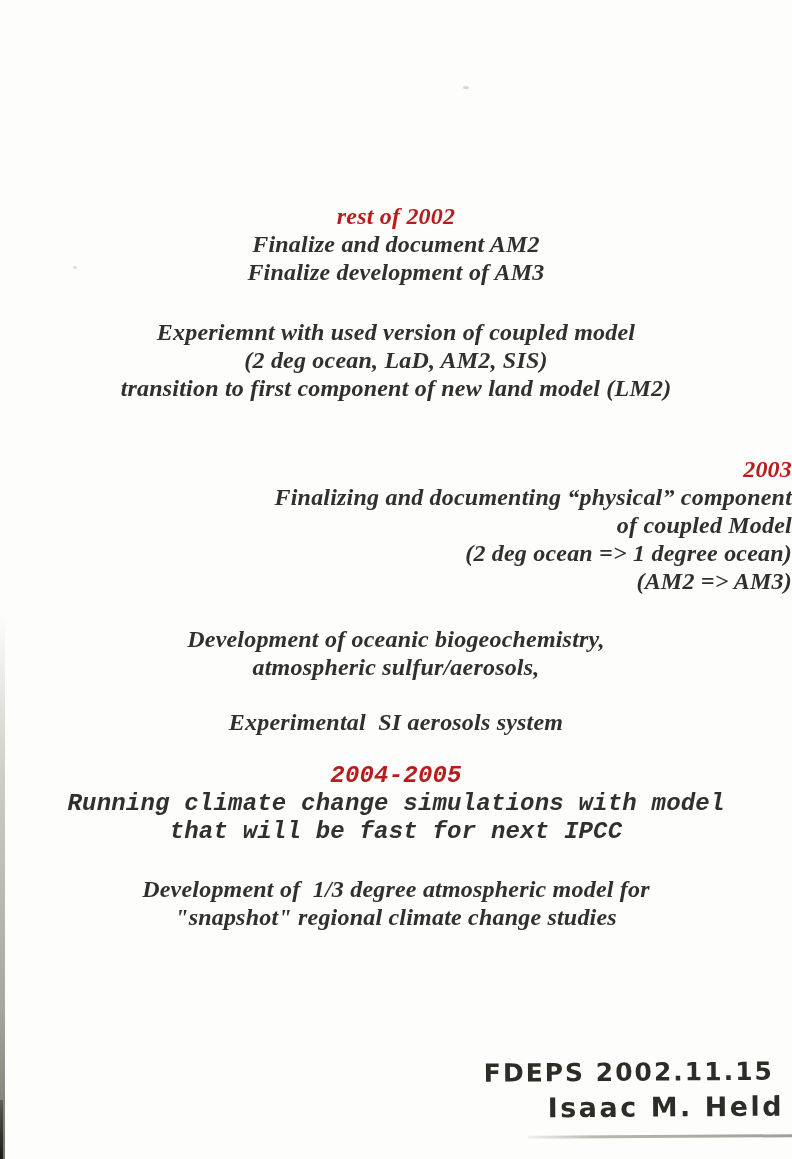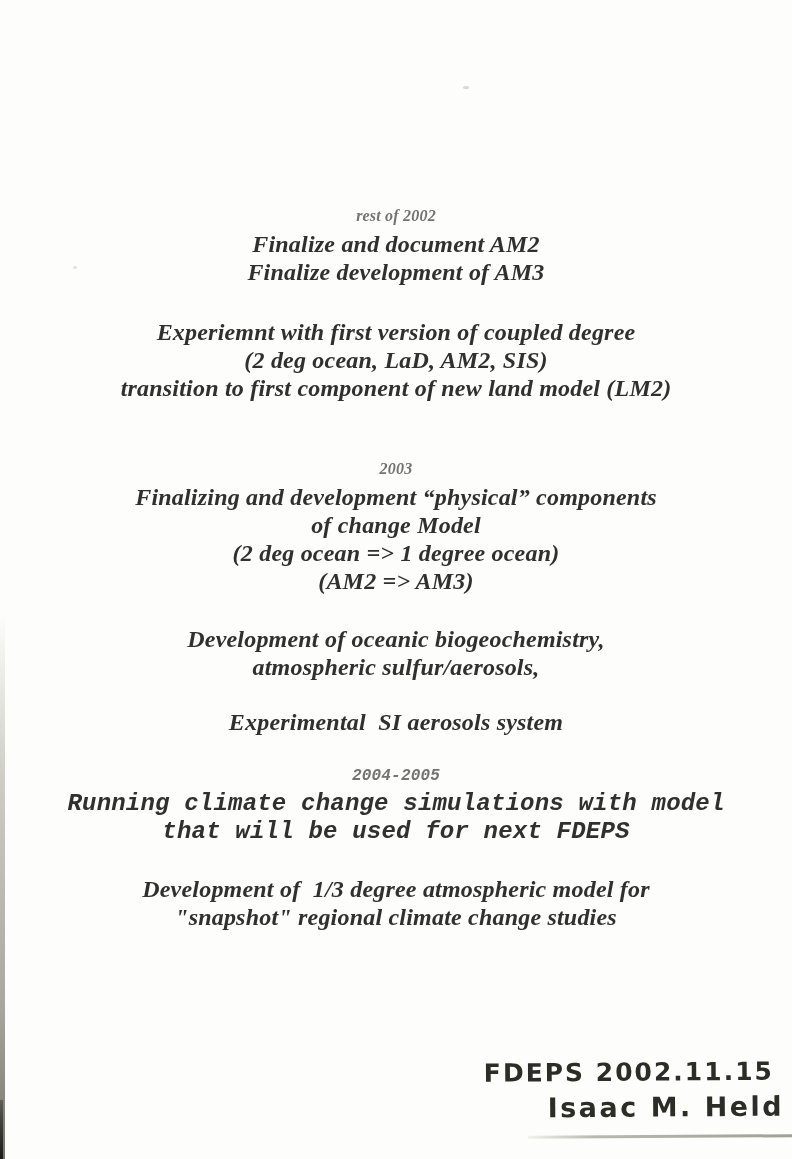--- a/index.html
+++ b/index.html
@@ -23,32 +23,32 @@
     font-style: italic;
     font-weight: bold;
     font-size: 24px;
     line-height: 28px;
     color: #303030;
     letter-spacing: 0.2px;
   }
   .content section { margin: 0; padding: 0; }
   .content .heading {
     margin: 0; padding: 0;
-    font-size: 16px;
+    font-size: 24px;
     line-height: 28px;
     font-weight: bold;
     font-style: italic;
-    color: #737373;
+    color: #b91c1c;
   }
   .content p.line {
     margin: 0; padding: 0;
     white-space: pre-wrap;
   }
   .sec-b { margin-top: 32px !important; }
-  .sec-c { margin-top: 53px !important; }
+  .sec-c { margin-top: 53px !important; text-align: right; }
   .sec-d { margin-top: 30px !important; }
   .sec-e { margin-top: 27px !important; }
   .sec-f { margin-top: 26px !important; font-family: Liberation Mono, monospace; }
   .sec-g { margin-top: 29px !important; }
 
   
   .handwriting {
     position: absolute;
     right: 6px; top: 1058px;
     width: 400px;
@@ -118,46 +118,46 @@
 
   <main class="content">
 
     <section class="sec-a">
       <h2 class="heading">rest of 2002</h2>
       <p class="line">Finalize and document AM2</p>
       <p class="line">Finalize development of AM3</p>
     </section>
 
     <section class="sec-b">
-      <p class="line">Experiemnt with first version of coupled degree</p>
+      <p class="line">Experiemnt with used version of coupled model</p>
       <p class="line">(2 deg ocean, LaD, AM2, SIS)</p>
       <p class="line">transition to first component of new land model (LM2)</p>
     </section>
 
     <section class="sec-c">
       <h2 class="heading">2003</h2>
-      <p class="line">Finalizing and development “physical” components</p>
-      <p class="line">of change Model</p>
+      <p class="line">Finalizing and documenting “physical” component</p>
+      <p class="line">of coupled Model</p>
       <p class="line">(2 deg ocean =&gt; 1 degree ocean)</p>
       <p class="line">(AM2 =&gt; AM3)</p>
     </section>
 
     <section class="sec-d">
       <p class="line">Development of oceanic biogeochemistry,</p>
       <p class="line">atmospheric sulfur/aerosols,</p>
     </section>
 
     <section class="sec-e">
       <p class="line">Experimental  SI aerosols system</p>
     </section>
 
     <section class="sec-f">
       <h2 class="heading">2004-2005</h2>
       <p class="line">Running climate change simulations with model</p>
-      <p class="line">that will be used for next FDEPS</p>
+      <p class="line">that will be fast for next IPCC</p>
     </section>
 
     <section class="sec-g">
       <p class="line">Development of  1/3 degree atmospheric model for</p>
       <p class="line">"snapshot" regional climate change studies</p>
     </section>
 
   </main>
 
   <div class="handwriting">

